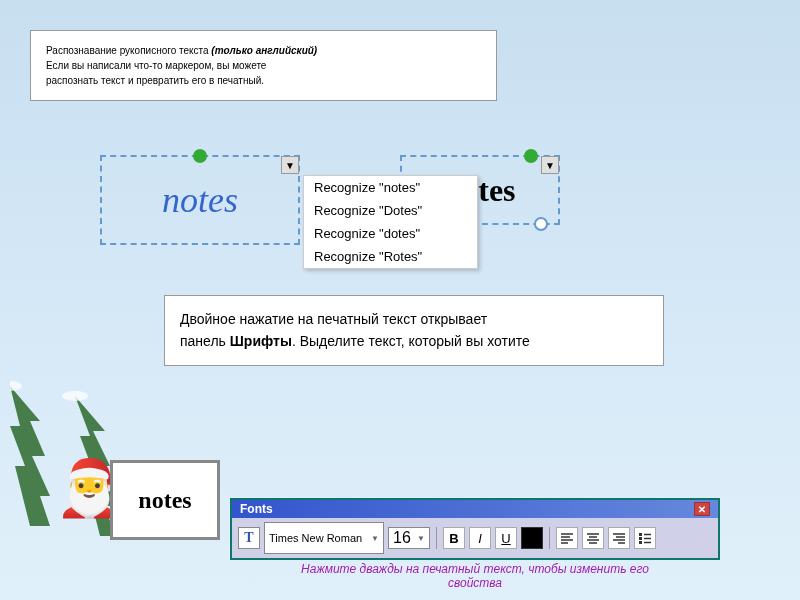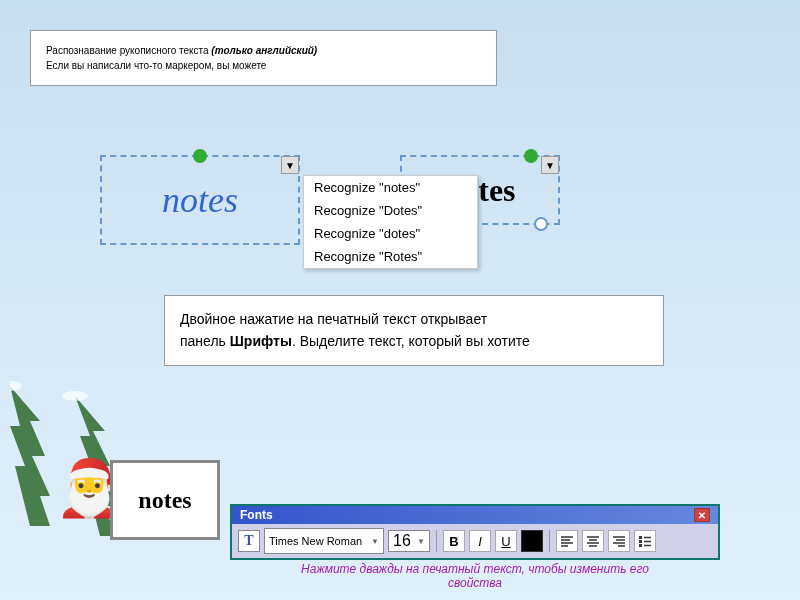--- a/index.html
+++ b/index.html
@@ -274,21 +274,21 @@
       font-size: 14px;
       color: #3355aa;
     }
 
     .font-name-select {
       background: white;
       border: 1px solid #888;
       padding: 1px 4px;
       font-size: 12px;
       width: 120px;
-      height: 26px;
+      height: 32px;
       display: flex;
       align-items: center;
       justify-content: space-between;
     }
 
     .font-size-select {
       background: white;
       border: 1px solid #888;
       padding: 1px 4px;
       font-size: 12px;
@@ -396,20 +396,21 @@
 <div class="sled-area">
   🎅🛷
 </div>
 
 <div class="content">
 
   <div class="top-box">
     <p>
       <span>Распознавание рукописного текста </span><span class="italic-bold">(только английский)</span><br>
       <span>Если вы написали что-то маркером, вы можете</span><br>
+      <span>распознать текст и превратить его в печатный.</span>
     </p>
   </div>
 
   <div class="recognition-area">
 
     <div class="notes-handwritten-container">
       <div class="green-dot"></div>
       <span class="notes-handwritten">notes</span>
 
       <div class="dropdown-btn-top">

